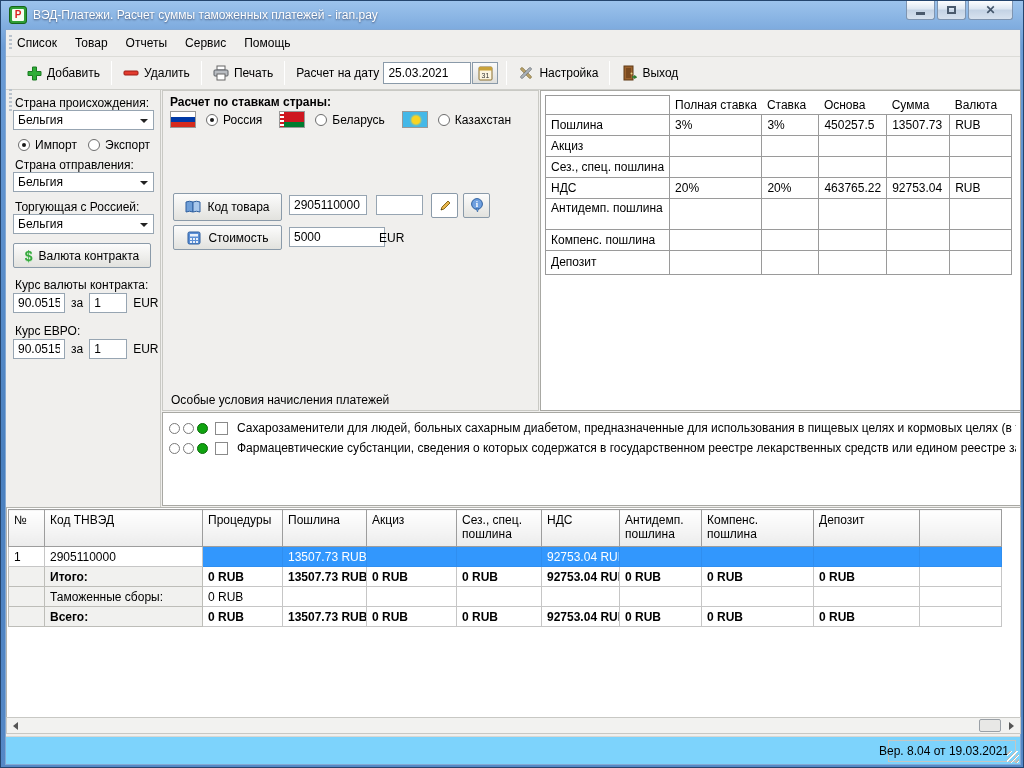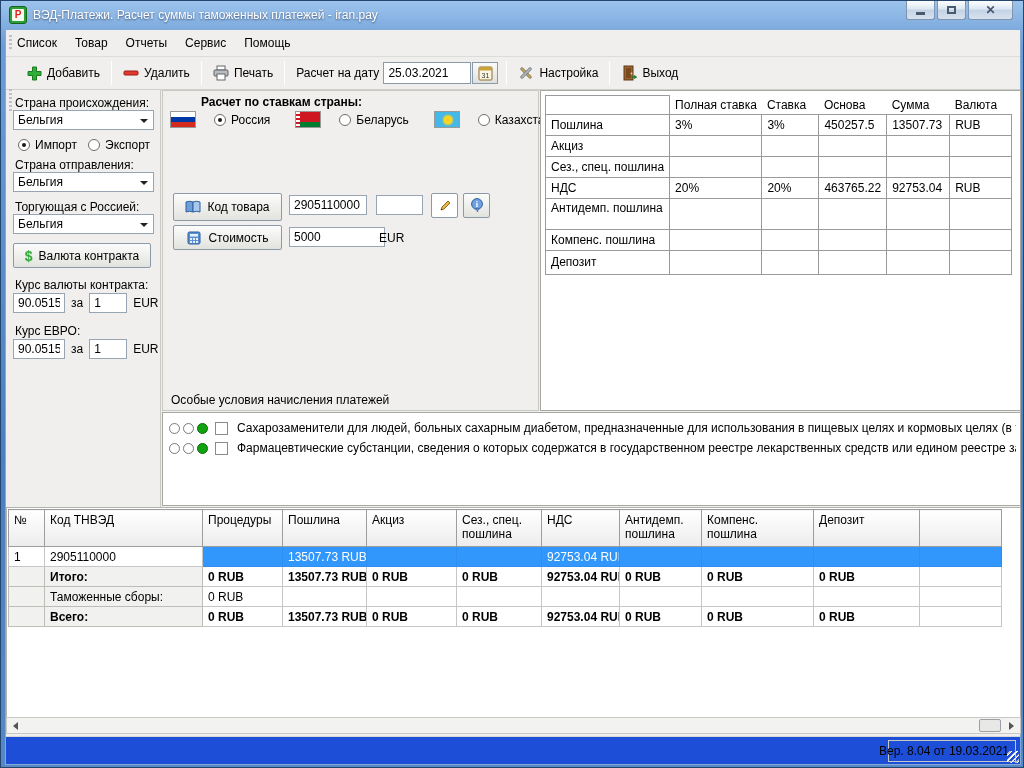--- a/index.html
+++ b/index.html
@@ -95,26 +95,26 @@
   .grid td.b { font-weight:bold; }
 
   
   .hscroll { position:absolute; left:0; top:687px; width:1015px; height:17px; background:#f2f2f0; border:1px solid #c8c8c4; display:flex; align-items:center; }
   .sb-btn { width:17px; height:15px; background:#f2f2f0; display:flex; align-items:center; justify-content:center; }
   .sb-arrow-l { width:0; height:0; border-top:4px solid transparent; border-bottom:4px solid transparent; border-right:5px solid #555; }
   .sb-arrow-r { width:0; height:0; border-top:4px solid transparent; border-bottom:4px solid transparent; border-left:5px solid #555; }
   .sb-thumb { position:absolute; left:972px; top:1px; width:22px; height:13px; background:#e8e8e6; border:1px solid #9aa0a6; border-radius:2px; }
 
   
-  .statusbar { position:absolute; left:0; bottom:0; width:100%; height:28px; background:#1d4ed8; border-top:1px solid #d8d8d4; }
+  .statusbar { position:absolute; left:0; bottom:0; width:100%; height:28px; background:#7dd3fc; border-top:1px solid #d8d8d4; }
   .ver-panel { position:absolute; right:4px; top:3px; width:128px; height:22px; border:1px solid #c6c6c2; display:flex; align-items:center; justify-content:flex-end; padding-right:6px; white-space:nowrap; }
   .size-grip { position:absolute; right:1px; bottom:1px; width:12px; height:12px;
     background:repeating-linear-gradient(135deg,transparent 0 2px,#b9b9b4 2px 3px,#fff 3px 4px); }
 
-  .bold { font-weight:bold;margin-left:31px; }
+  .bold { font-weight:bold; }
   .abs { position:absolute; }
 </style>
 </head>
 <body>
 
 <div class="window">
 
   <div class="titlebar">
     <div class="app-icon">
         <div class="inner">Р</div>
@@ -254,21 +254,21 @@
         <input class="tfield" style="width: 52px;" value="90.0515">
         <span>за</span>
         <input class="tfield" style="width: 38px;" value="1">
         <span>EUR</span>
       </div>
     </div>
 
     <div class="mid-panel">
       <div class="abs bold" style="left:7px; top:4px;">Расчет по ставкам страны:</div>
 
-      <div class="abs" style="left:7px; top:20px; display:flex; align-items:center; gap:18px;">
+      <div class="abs" style="left:7px; top:20px; display:flex; align-items:center; gap:10px;">
         <span class="flag flag-ru"></span>
         <span style="display:flex;align-items:center;gap:5px;">
           <span class="radio sel"></span>
           <span>Россия</span>
         </span>
         <span class="flag flag-by" style="margin-left:7px;"></span>
         <span style="display:flex;align-items:center;gap:5px;">
           <span class="radio"></span>
           <span>Беларусь</span>
         </span>

